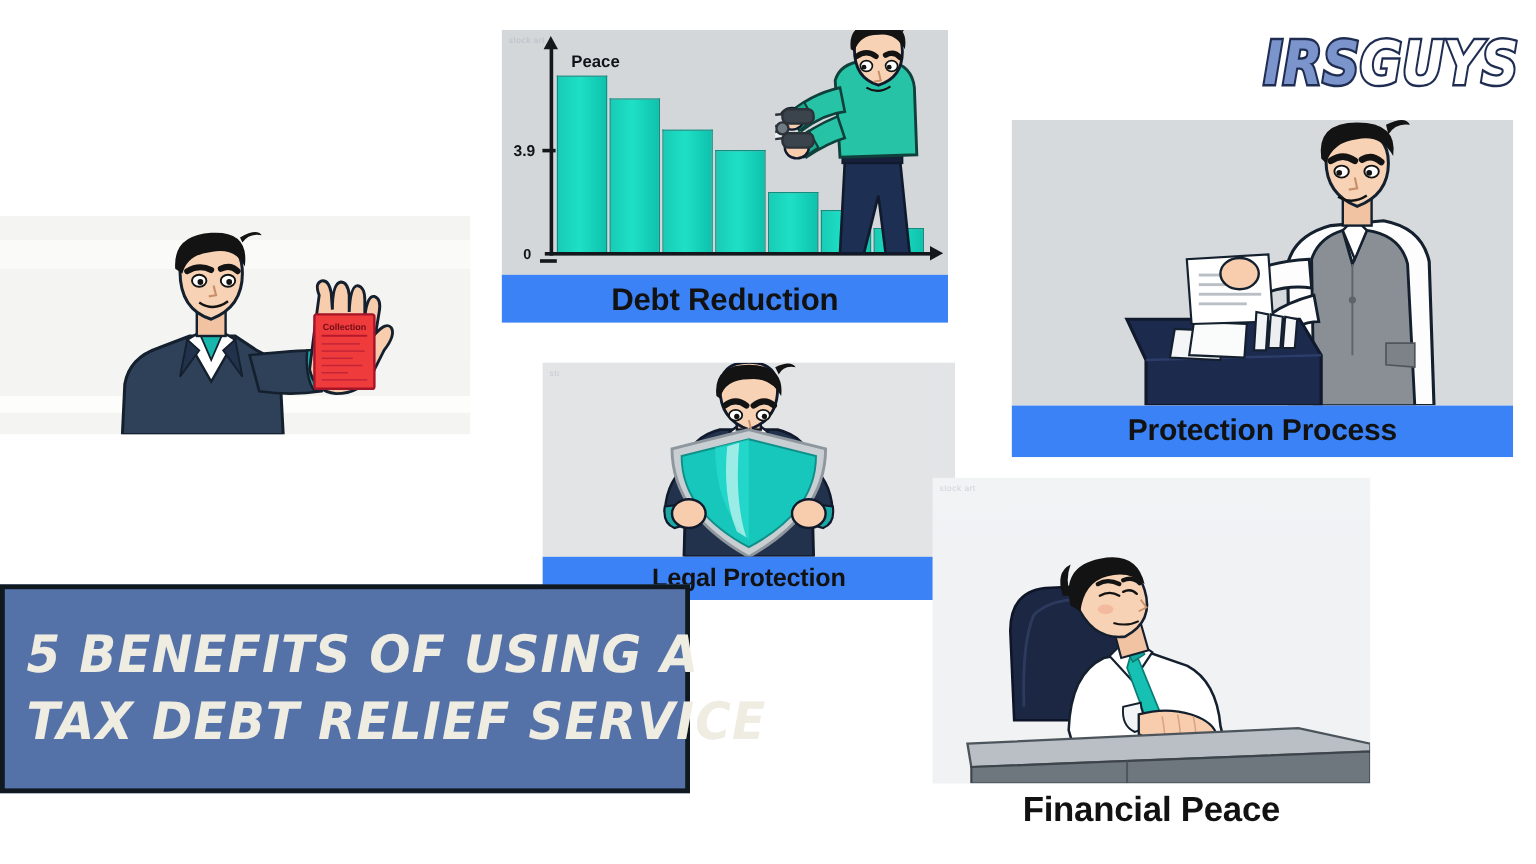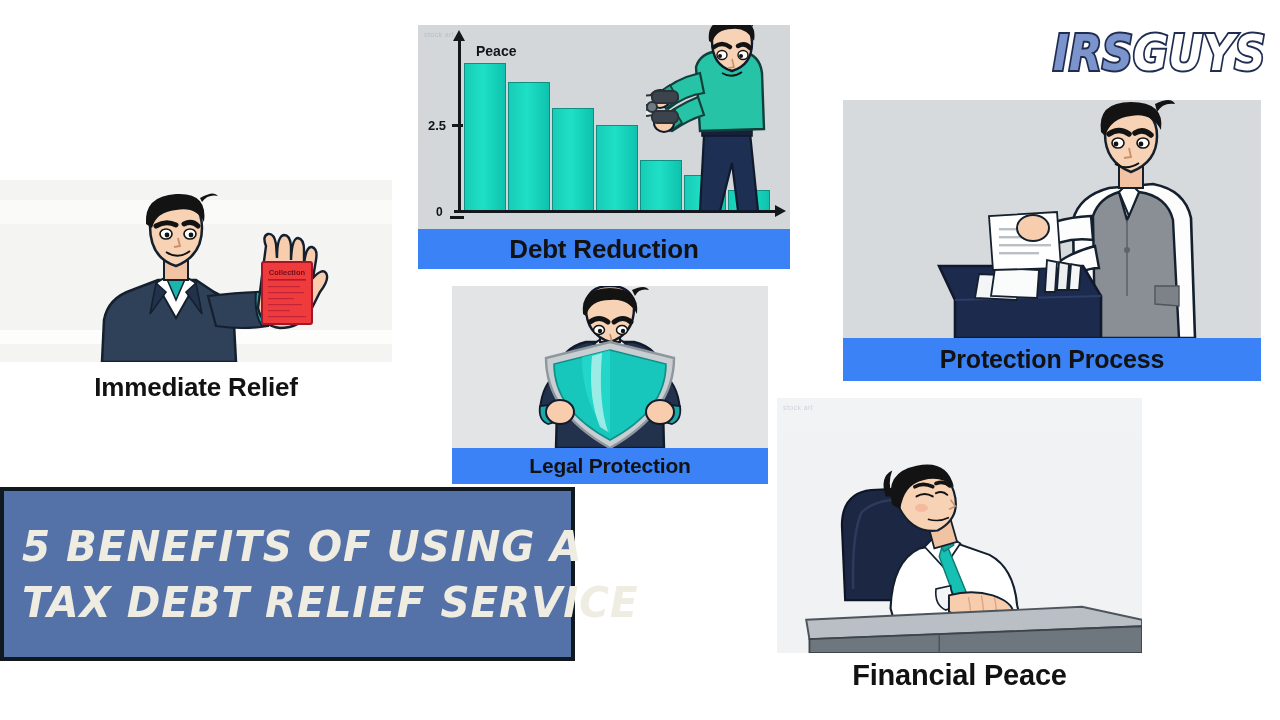--- a/index.html
+++ b/index.html
@@ -58,21 +58,21 @@
   #c-relief .art{height:182px;background:
       linear-gradient(180deg,#fdfdfc 0%,#f7f7f5 18%,#efefee 22%,#eeeeed 62%,#f6f6f5 66%,#fcfcfb 100%);}
   #c-relief .caption{height:50px;font-size:26px;background:transparent;}
 
   
   #c-debt{left:418px;top:25px;width:372px;height:244px;}
   #c-debt .art{height:204px;background:#d3d7da;}
   #c-debt .caption{height:40px;font-size:26px;}
 
   
-  #c-legal{left:452px;top:286px;width:316px;height:198px;}
+  #c-legal{left:452px;top:302px;width:316px;height:198px;padding-left:28px;}
   #c-legal .art{height:162px;background:#e2e4e6;}
   #c-legal .caption{height:36px;font-size:21px;}
 
   
   #c-simple{left:843px;top:100px;width:418px;height:281px;}
   #c-simple .art{height:238px;background:#d7dadd;}
   #c-simple .caption{height:43px;font-size:25px;}
 
   
   #c-peace{left:777px;top:398px;width:365px;height:300px;}
@@ -194,33 +194,32 @@
           <rect x="268" y="99" width="38" height="1.6" fill="#b3182c"></rect>
           <rect x="268" y="106" width="32" height="1.2" fill="#c4243a"></rect>
           <rect x="268" y="112" width="36" height="1.2" fill="#c4243a"></rect>
           <rect x="268" y="118" width="26" height="1.2" fill="#c4243a"></rect>
           <rect x="268" y="124" width="34" height="1.2" fill="#c4243a"></rect>
           <rect x="268" y="130" width="22" height="1.2" fill="#c4243a"></rect>
           <rect x="268" y="136" width="38" height="1.2" fill="#c4243a"></rect>
         </g>
       </svg>
     </div>
-    <div class="caption">Immediate Relief</div>
   </div>
 
   <div class="card" id="c-debt">
     <div class="art">
       <span class="wm">stock art</span>
       <div class="chart">
         <div class="axis-v"></div>
         <div class="axis-h"></div>
         <div class="tick0"></div>
         <div class="tick32"></div>
         <div class="ylab l0">0</div>
-        <div class="ylab l32">2.5</div>
+        <div class="ylab l32">3.9</div>
         <div class="debt-label">Peace</div>
         <div class="bars" id="bars">
             <div class="bar" style="height: 94.4444%;"></div>
             <div class="bar" style="height: 81.9444%;"></div>
             <div class="bar" style="height: 65.2778%;"></div>
             <div class="bar" style="height: 54.1667%;"></div>
             <div class="bar" style="height: 31.9444%;"></div>
             <div class="bar" style="height: 22.2222%;"></div>
             <div class="bar" style="height: 12.5%;"></div>
           </div>

